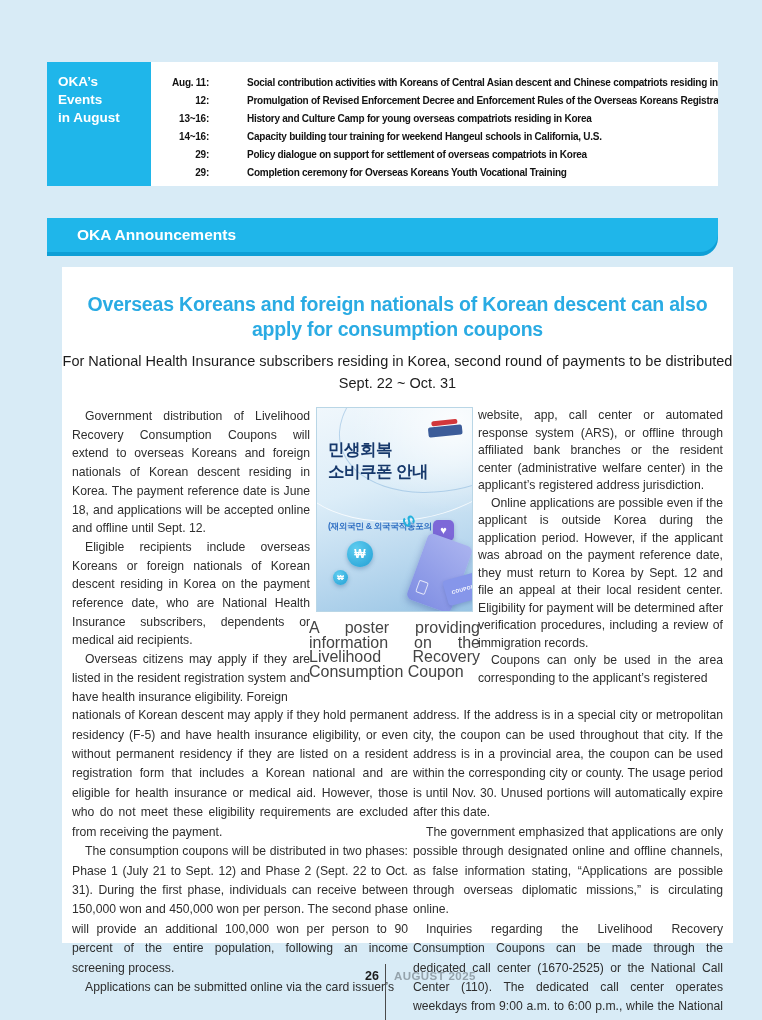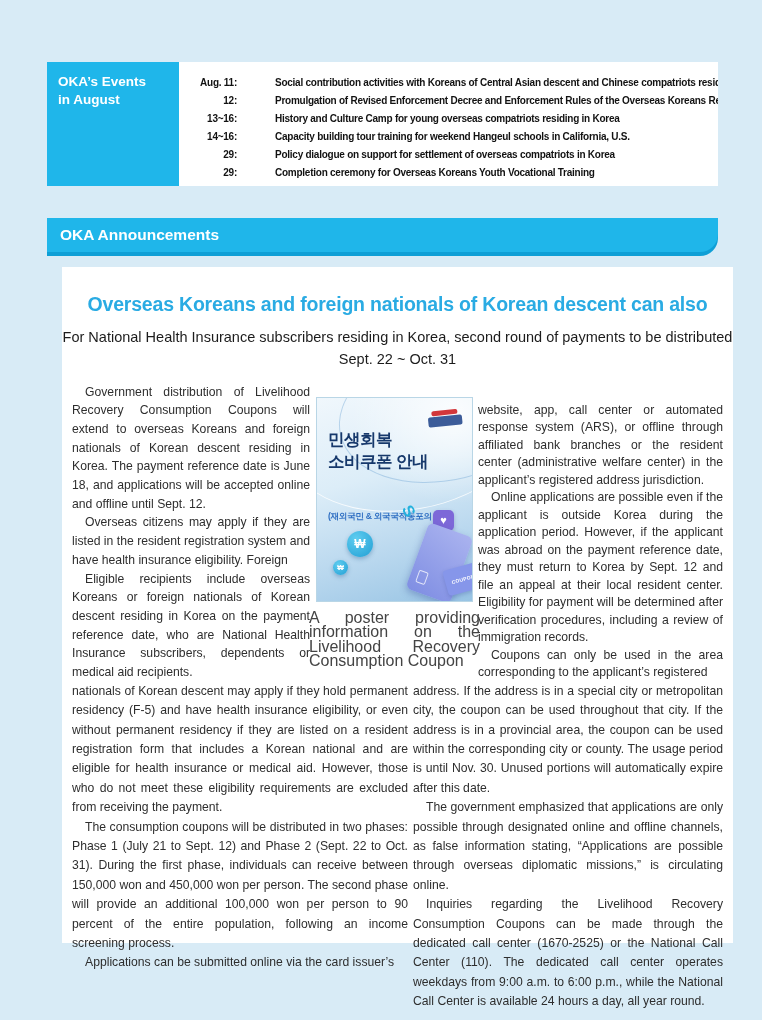--- a/index.html
+++ b/index.html
@@ -3,38 +3,38 @@
 <meta charset="utf-8">
 <style>
   html,body{margin:0;padding:0;background:#b9d6e8;}
   .page{
     position:relative;width:762px;height:1020px;background:#d8ebf6;overflow:hidden;
     font-family:"Liberation Sans","DejaVu Sans",sans-serif;margin:0 auto;
   }
   
   .events{position:absolute;left:47px;top:62px;width:671px;height:124px;display:flex;}
   .events-label{
-    width:132px;flex:none;background:#1fb6ea;color:#fff;font-weight:bold;
+    width:104px;flex:none;background:#1fb6ea;color:#fff;font-weight:bold;
     font-size:13.5px;line-height:18px;padding:11px 8px 0 11px;box-sizing:border-box;
   }
   .events-list{flex:1;background:#fff;padding:12px 4px 0 12px;box-sizing:border-box;overflow:hidden;}
   .event-row{display:flex;font-size:10px;font-weight:bold;color:#121212;line-height:18px;letter-spacing:-0.25px;white-space:nowrap;gap:34px;}
   .event-date{width:46px;flex:none;text-align:right;margin-right:4px;}
   .event-text{flex:1;}
   
   .banner{
     position:absolute;left:47px;top:218px;width:671px;height:34px;background:#1fb6ea;
     border-radius:0 0 18px 0;box-shadow:0 4px 0 #0e9fd6;
-    color:#fff;font-weight:bold;font-size:15.5px;line-height:34px;padding-left:13px;box-sizing:border-box;
+    color:#fff;font-weight:bold;font-size:15.5px;line-height:34px;padding-left:30px;box-sizing:border-box;
   }
   
   .card{position:absolute;left:62px;top:267px;width:671px;height:676px;background:#fff;box-sizing:border-box;}
   .a-title{margin-top:25px;text-align:center;color:#2aabe3;font-weight:bold;font-size:19.5px;line-height:24.5px;letter-spacing:-0.2px;}
   .a-sub{margin-top:9px;text-align:center;color:#1c1c1c;font-family:Liberation Sans, sans-serif;font-size:14.5px;line-height:22px;}
-  .row1{display:flex;margin:13px 10px 0 10px;align-items:flex-end;min-height:281px;}
+  .row1{display:flex;margin:13px 10px 0 10px;align-items:flex-start;min-height:281px;}
   .colL{width:238px;flex:none;}
   .colM{width:168px;flex:none;padding:0 5px 0 6px;box-sizing:border-box;}
   .colR{width:245px;flex:none;}
   .row2{display:flex;margin:0 10px;}
   .wideL{width:336px;flex:none;margin-right:5px;}
   .wideR{width:310px;flex:none;}
   .p{font-size:12.2px;line-height:18.7px;text-align:justify;color:#2e2e2e;text-indent:13px;margin:0;}
   .p.cont{text-indent:0;}
   .colR .p{line-height:17.5px;}
   .row2 .p{line-height:19.4px;}
@@ -104,31 +104,32 @@
         <span class="event-text">Completion ceremony for Overseas Koreans Youth Vocational Training</span>
       </div>
     </div>
   </div>
 
   <div class="banner">OKA Announcements</div>
 
   <div class="card">
     <div class="a-title">
       <div>Overseas Koreans and foreign nationals of Korean descent can also</div>
+      <div>apply for consumption coupons</div>
     </div>
     <div class="a-sub">
       <div>For National Health Insurance subscribers residing in Korea, second round of payments to be distributed</div>
       <div>Sept. 22 ~ Oct. 31</div>
     </div>
 
     <div class="row1">
       <div class="colL">
         <p class="p">Government distribution of Livelihood Recovery Consumption Coupons will extend to overseas Koreans and foreign nationals of Korean descent residing in Korea. The payment reference date is June 18, and applications will be accepted online and offline until Sept. 12.</p>
+        <p class="p">Eligible recipients include overseas Koreans or foreign nationals of Korean descent residing in Korea on the payment reference date, who are National Health Insurance subscribers, dependents or medical aid recipients.</p>
         <p class="p">Overseas citizens may apply if they are listed in the resident registration system and have health insurance eligibility. Foreign</p>
-        <p class="p">Eligible recipients include overseas Koreans or foreign nationals of Korean descent residing in Korea on the payment reference date, who are National Health Insurance subscribers, dependents or medical aid recipients.</p>
       </div>
 
       <div class="colM">
         <div class="poster">
           <div class="p-wave w1"></div>
           <div class="p-wave w2"></div>
           <div class="p-logo">
             <div class="red"></div>
             <div class="blue"></div>
           </div>
@@ -163,14 +164,19 @@
         <p class="p">Applications can be submitted online via the card issuer’s</p>
       </div>
       <div class="wideR">
         <p class="p cont">address. If the address is in a special city or metropolitan city, the coupon can be used throughout that city. If the address is in a provincial area, the coupon can be used within the corresponding city or county. The usage period is until Nov. 30. Unused portions will automatically expire after this date.</p>
         <p class="p">The government emphasized that applications are only possible through designated online and offline channels, as false information stating, “Applications are possible through overseas diplomatic missions,” is circulating online.</p>
         <p class="p">Inquiries regarding the Livelihood Recovery Consumption Coupons can be made through the dedicated call center (1670-2525) or the National Call Center (110). The dedicated call center operates weekdays from 9:00 a.m. to 6:00 p.m., while the National Call Center is available 24 hours a day, all year round.</p>
       </div>
     </div>
   </div>
 
+  <div class="footer">
+    <span class="page-num">26</span>
+    <span class="f-divider"></span>
+    <span class="issue">AUGUST 2025</span>
+  </div>
 
 </div>
 
 </body></html>

